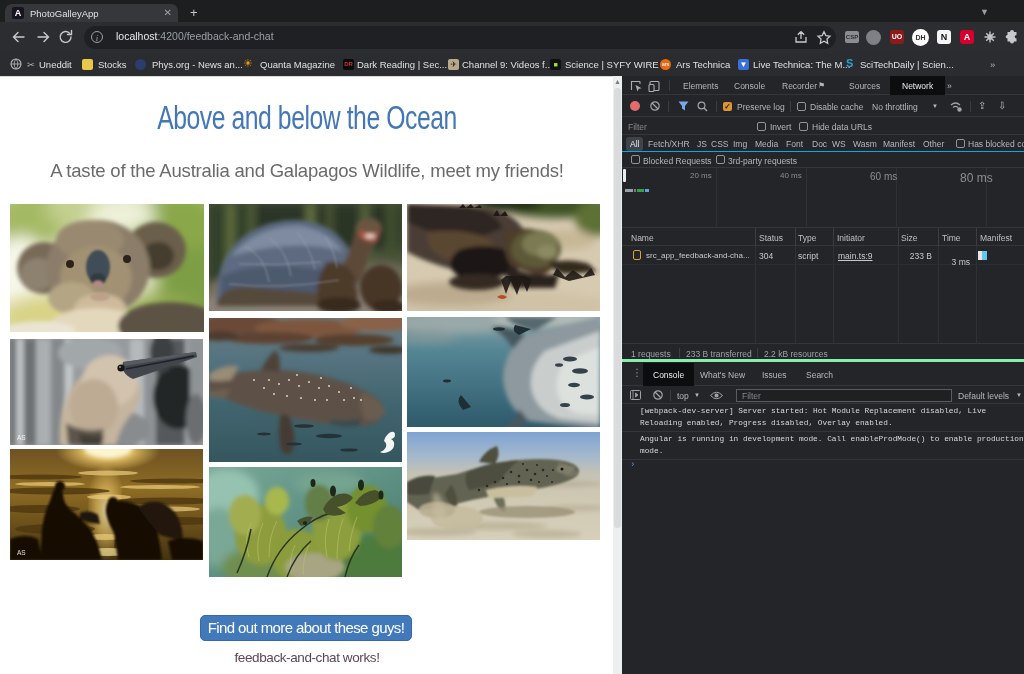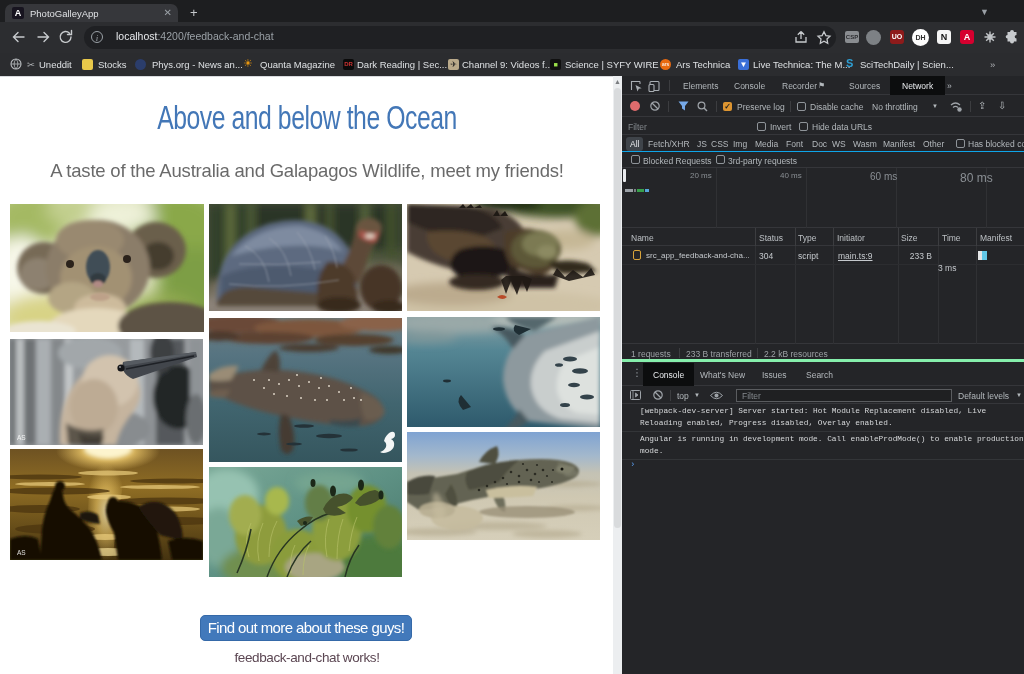--- a/index.html
+++ b/index.html
@@ -691,21 +691,21 @@
       <div class="vline" style="left:276px;top:0;height:98px;background:#303134"></div>
       <div class="vline" style="left:316px;top:0;height:98px;background:#303134"></div>
       <div class="vline" style="left:354px;top:0;height:98px;background:#303134"></div>
       <div class="abs" style="left:0;top:18px;width:402px;height:1px;background:#2c2d30"></div>
       <div class="abs" style="left:11px;top:4px;width:8px;height:10px;border:1px solid #d8a33a;border-radius:2px"></div>
       <div class="dtxt" style="left:24px;top:5px;width:108px;overflow:hidden;font-size:8px">src_app_feedback-and-cha...</div>
       <div class="dtxt" style="left:137px;top:5px">304</div>
       <div class="dtxt" style="left:176px;top:5px">script</div>
       <div class="dtxt" style="left:216px;top:5px;text-decoration:underline">main.ts:9</div>
       <div class="dtxt" style="left:276px;top:5px;width:34px;text-align:right">233 B</div>
-      <div class="dtxt" style="left:316px;top:17px;width:32px;text-align:left">3 ms</div>
+      <div class="dtxt" style="left:316px;top:11px;width:32px;text-align:right">3 ms</div>
       <div class="abs" style="left:356px;top:5px;width:4px;height:9px;background:#e4e6e8"></div>
       <div class="abs" style="left:360px;top:5px;width:5px;height:9px;background:#62c8e8"></div>
     </div>
 
     <div class="dtrow" style="top:268px;height:18px;border-bottom:3px solid #86efac;color:#9da2a6">
       <div class="dtxt" style="left:9px;top:5px">1 requests</div>
       <div class="vline" style="left:57px;top:4px;height:10px"></div>
       <div class="dtxt" style="left:64px;top:5px">233 B transferred</div>
       <div class="vline" style="left:135px;top:4px;height:10px"></div>
       <div class="dtxt" style="left:142px;top:5px">2.2 kB resources</div>

